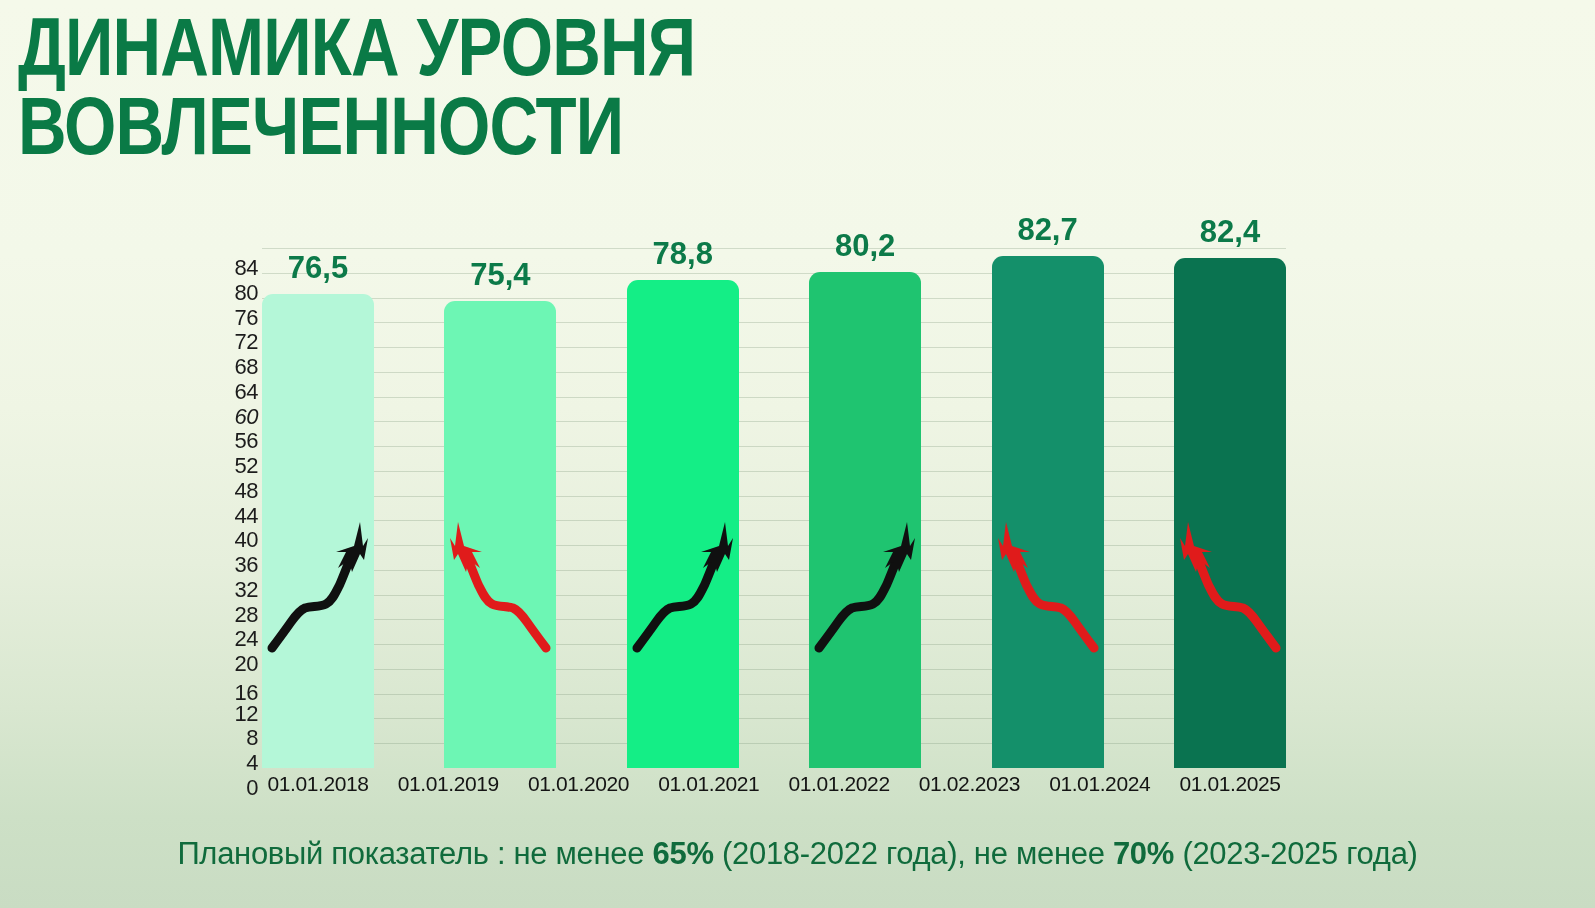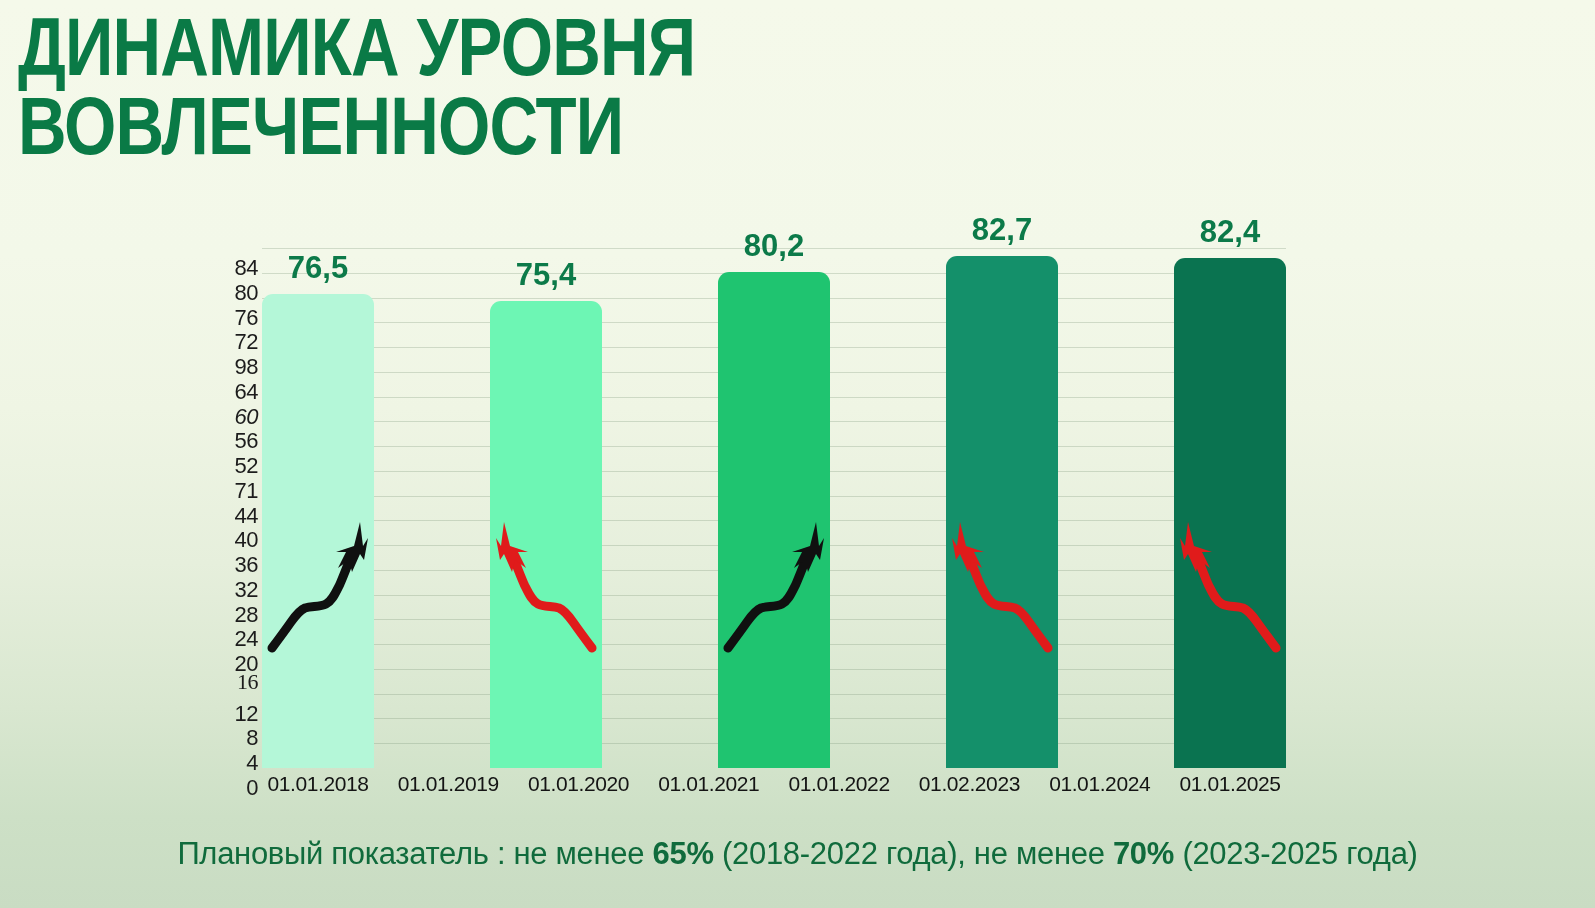--- a/index.html
+++ b/index.html
@@ -179,34 +179,34 @@
 <div class="title">ДИНАМИКА УРОВНЯ
 ВОВЛЕЧЕННОСТИ</div>
 
 <div class="chart">
 
   <div class="y-axis">
       <div class="y-tick" style="top: 0px;">84</div>
       <div class="y-tick" style="top: 24.7619px;">80</div>
       <div class="y-tick" style="top: 49.5238px;">76</div>
       <div class="y-tick" style="top: 74.2857px;">72</div>
-      <div class="y-tick" style="top: 99.0476px;">98</div>
+      <div class="y-tick" style="top: 99.0476px;">68</div>
       <div class="y-tick" style="top: 123.81px;">64</div>
       <div class="y-tick" style="top: 148.571px; font-style: italic;">60</div>
       <div class="y-tick" style="top: 173.333px;">56</div>
       <div class="y-tick" style="top: 198.095px;">52</div>
-      <div class="y-tick" style="top: 222.857px;">71</div>
+      <div class="y-tick" style="top: 222.857px;">48</div>
       <div class="y-tick" style="top: 247.619px;">44</div>
       <div class="y-tick" style="top: 272.381px;">40</div>
       <div class="y-tick" style="top: 297.143px;">36</div>
       <div class="y-tick" style="top: 321.905px;">32</div>
       <div class="y-tick" style="top: 346.667px;">28</div>
       <div class="y-tick" style="top: 371.429px;">24</div>
       <div class="y-tick" style="top: 396.19px;">20</div>
-      <div class="y-tick" style="top: 414px; font-family: Liberation Serif, serif;">16</div>
+      <div class="y-tick" style="top: 425px;">16</div>
       <div class="y-tick" style="top: 445.714px;">12</div>
       <div class="y-tick" style="top: 470.476px;">8</div>
       <div class="y-tick" style="top: 495.238px;">4</div>
       <div class="y-tick" style="top: 520px;">0</div>
     </div>
 
   <div class="plot">
     <div class="grid-layer">
         <div class="gridline" style="top: 0px;"></div>
         <div class="gridline" style="top: 24.7619px;"></div>
@@ -247,20 +247,31 @@
           <div class="bar" style="height: 466.762px; background: rgb(109, 246, 180);">
             <svg class="arrow-svg" viewBox="0 0 108 140">
               <g transform="translate(108,0) scale(-1,1)">
                 <path d="M 8 132 C 14 124 20 116 27 106 C 32 99 36 94 41 92 C 48 90 56 91 62 88 C 68 85 71 78 76 68 C 80 59 84 48 88 38" fill="none" stroke="#e01b1b" stroke-width="9" stroke-linecap="round" stroke-linejoin="round"></path>
                 <path d="M 90 30 L 96 6 L 99 30 L 104 22 L 100 44 L 96 38 L 88 56 L 85 44 L 74 52 L 82 36 L 72 36 Z" fill="#e01b1b"></path>
               </g>
             </svg>
           </div>
         </div>
         <div class="bar-slot">
+          <div class="bar-value" style="bottom: 495.81px;">78,8</div>
+          <div class="bar" style="height: 487.81px; background: rgb(20, 238, 134);">
+            <svg class="arrow-svg" viewBox="0 0 108 140">
+              <g>
+                <path d="M 8 132 C 14 124 20 116 27 106 C 32 99 36 94 41 92 C 48 90 56 91 62 88 C 68 85 71 78 76 68 C 80 59 84 48 88 38" fill="none" stroke="#101010" stroke-width="9" stroke-linecap="round" stroke-linejoin="round"></path>
+                <path d="M 90 30 L 96 6 L 99 30 L 104 22 L 100 44 L 96 38 L 88 56 L 85 44 L 74 52 L 82 36 L 72 36 Z" fill="#101010"></path>
+              </g>
+            </svg>
+          </div>
+        </div>
+        <div class="bar-slot">
           <div class="bar-value" style="bottom: 504.476px;">80,2</div>
           <div class="bar" style="height: 496.476px; background: rgb(31, 196, 112);">
             <svg class="arrow-svg" viewBox="0 0 108 140">
               <g>
                 <path d="M 8 132 C 14 124 20 116 27 106 C 32 99 36 94 41 92 C 48 90 56 91 62 88 C 68 85 71 78 76 68 C 80 59 84 48 88 38" fill="none" stroke="#101010" stroke-width="9" stroke-linecap="round" stroke-linejoin="round"></path>
                 <path d="M 90 30 L 96 6 L 99 30 L 104 22 L 100 44 L 96 38 L 88 56 L 85 44 L 74 52 L 82 36 L 72 36 Z" fill="#101010"></path>
               </g>
             </svg>
           </div>
         </div>

